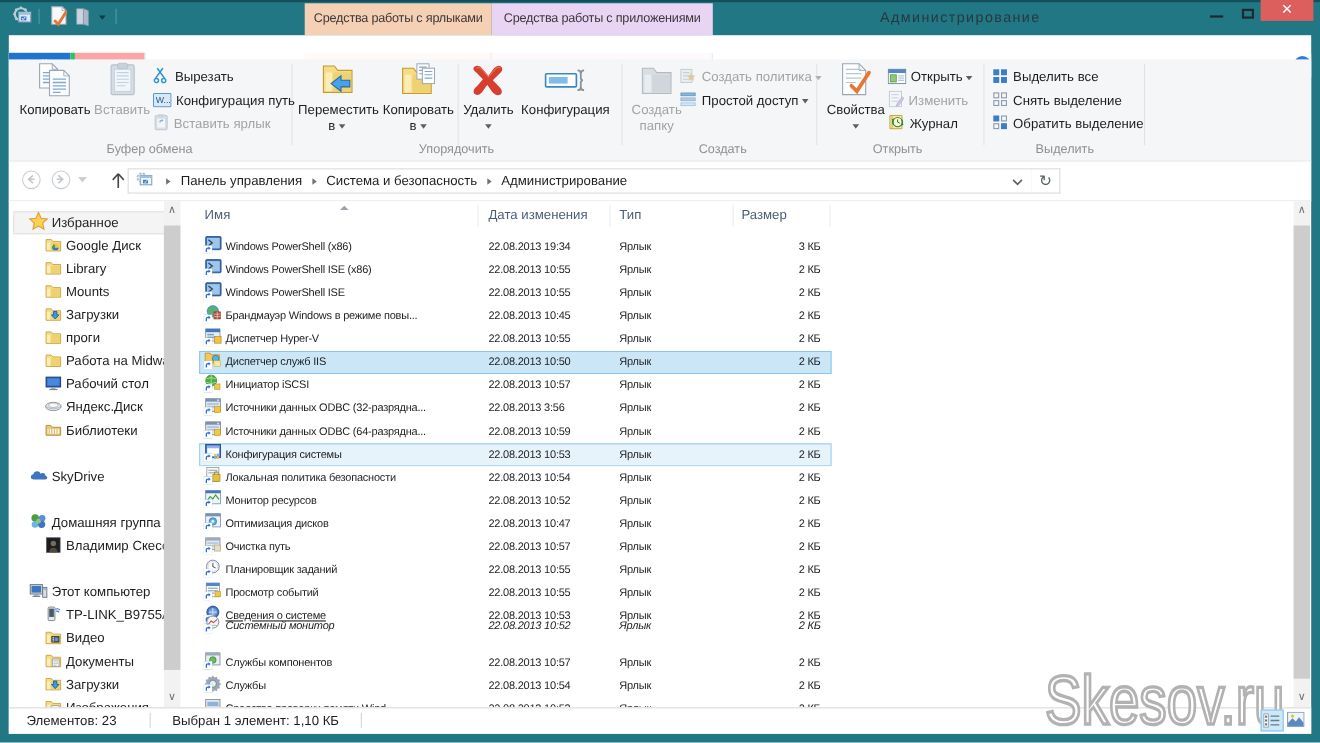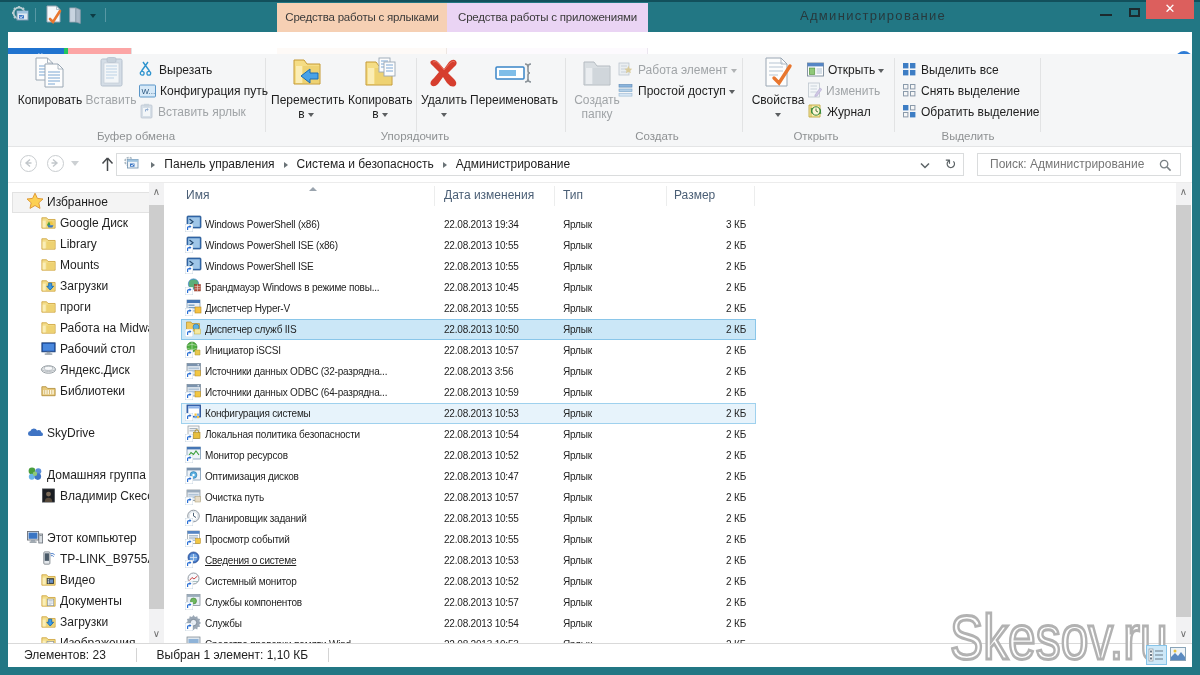--- a/index.html
+++ b/index.html
@@ -420,37 +420,37 @@
         </svg>
       <div class="rlabel">Удалить<br><span class="caret" style="margin-left:0;"></span></div>
     </div>
 
     <div class="bigbtn" style="left:460px;top:2px;width:92px;">
       <svg width="40" height="34" viewBox="0 0 40 34">
           <rect x="2" y="11" width="28" height="12" rx="1" fill="#fff" stroke="#3a85c8" stroke-width="1.5"></rect>
           <rect x="5" y="14" width="17" height="6" fill="#7fbde8"></rect>
           <path d="M31 8 Q34 8 34 11 L34 15 Q34 17 36 17 Q34 17 34 19 L34 23 Q34 26 31 26 M37 8 Q34 8 34 11 M37 26 Q34 26 34 23" fill="none" stroke="#8a9298" stroke-width="1.6"></path>
         </svg>
-      <div class="rlabel">Переименовать</div>
+      <div class="rlabel">Конфигурация</div>
     </div>
 
     <div class="bigbtn" style="left:560px;top:2px;width:58px;">
       <svg width="34" height="34" viewBox="0 0 34 34" opacity="0.8">
           <path d="M4 6 L14 6 17 10 30 10 30 29 4 29 Z" fill="#d3d9de" stroke="#a5adb4" stroke-width="1"></path>
           <path d="M6 12 L12 12 12 28 6 28 Z" fill="#e8ecef"></path>
           <path d="M13 12 L29 12 29 28 13 28 Z" fill="#c8cfd5"></path>
         </svg>
       <div class="rlabel grey">Создать<br>папку</div>
     </div>
 
     <div class="smallrow" style="left:610px;top:6px;"><svg width="16" height="16" viewBox="0 0 16 16" opacity="0.6">
           <rect x="1" y="2" width="10" height="12" fill="#e4e9ee" stroke="#9aa7b4" stroke-width="0.8"></rect>
           <path d="M3 5 L9 5 M3 8 L9 8 M3 11 L9 11" stroke="#aab8c6" stroke-width="1"></path>
           <path d="M12 6 L13.2 9 16 9.3 14 11.2 14.6 14 12 12.6 9.4 14 10 11.2 8 9.3 10.8 9Z" fill="#c8b060" transform="translate(-1,-1) scale(0.95)"></path>
-        </svg><span class="rlabel grey">Работа элемент</span><span class="caret g"></span></div>
+        </svg><span class="rlabel grey">Создать политика</span><span class="caret g"></span></div>
     <div class="smallrow" style="left:610px;top:27px;"><svg width="16" height="16" viewBox="0 0 16 16">
           <rect x="1" y="2.5" width="13" height="2.6" fill="#8ab4dd" stroke="#5a88b4" stroke-width="0.6"></rect>
           <rect x="1" y="7" width="13" height="2.6" fill="#b4d0e8" stroke="#7aa4c8" stroke-width="0.6"></rect>
           <rect x="1" y="11.5" width="13" height="2.6" fill="#d6e6f4" stroke="#9ab8d4" stroke-width="0.6"></rect>
         </svg><span class="rlabel">Простой доступ</span><span class="caret"></span></div>
 
     <div class="bigbtn" style="left:742px;top:2px;width:56px;">
       <svg width="32" height="34" viewBox="0 0 32 34">
           <path d="M4 2 L19 2 25 8 25 30 4 30 Z" fill="#fdfdfd" stroke="#9aa7b4" stroke-width="1"></path>
           <path d="M19 2 L19 8 25 8" fill="none" stroke="#9aa7b4" stroke-width="0.8"></path>
@@ -518,24 +518,20 @@
         <rect x="4.5" y="4.5" width="10.5" height="2.3" fill="#9ec2de"></rect>
         <rect x="7" y="8.5" width="4.5" height="3.2" fill="#3b76c4"></rect>
         <path d="M8 10 L9 11 10.8 8.8" stroke="#fff" stroke-width="0.8" fill="none"></path>
       </svg>
     <span class="crumbsep"></span><span>Панель управления</span><span class="crumbsep"></span><span>Система и безопасность</span><span class="crumbsep"></span><span>Администрирование</span>
     <svg width="10" height="8" viewBox="0 0 10 8" style="position:absolute;right:8px;top:8px;">
         <path d="M1 1.5 L5 5.5 L9 1.5" stroke="#5c6366" stroke-width="1.5" fill="none"></path>
       </svg>
   </div>
   <div id="refrbox">↻</div>
-  <div id="searchbox">Поиск: Администрирование<svg width="13" height="13" viewBox="0 0 14 14" style="position:absolute;right:8px;top:5px;">
-        <circle cx="5.5" cy="5.5" r="4" fill="none" stroke="#7a8185" stroke-width="1.4"></circle>
-        <path d="M8.5 8.5 L12.5 12.5" stroke="#7a8185" stroke-width="1.6"></path>
-      </svg></div>
 </div>
 
 <div class="ab" id="navpane">
   <div class="ab" style="left:4px;top:9px;width:138px;height:21px;background:#f4f4f4;border:1px solid #e2e2e2;"></div>
   <div class="nitem" style="left:18px;top:9px;"><svg width="18" height="18">
         <use href="#n-star"></use>
       </svg><span>Избранное</span></div>
   <div class="nitem" style="left:32px;top:30px;"><svg width="17" height="17">
         <use href="#n-gdisk"></use>
       </svg><span>Google Диск</span></div>
@@ -652,21 +648,21 @@
       </svg><span>Очистка путь</span><span class="fdate">22.08.2013 10:57</span><span class="ftype">Ярлык</span><span class="fsize">2 КБ</span></div>
   <div class="frow" style="top:325px;"><svg width="17" height="17">
         <use href="#i-sched"></use>
       </svg><span>Планировщик заданий</span><span class="fdate">22.08.2013 10:55</span><span class="ftype">Ярлык</span><span class="fsize">2 КБ</span></div>
   <div class="frow" style="top:346px;"><svg width="17" height="17">
         <use href="#i-event"></use>
       </svg><span>Просмотр событий</span><span class="fdate">22.08.2013 10:55</span><span class="ftype">Ярлык</span><span class="fsize">2 КБ</span></div>
   <div class="frow" style="top:367px;text-decoration:underline;"><svg width="17" height="17">
         <use href="#i-sysinfo"></use>
       </svg><span>Сведения о системе</span><span class="fdate">22.08.2013 10:53</span><span class="ftype">Ярлык</span><span class="fsize">2 КБ</span></div>
-  <div class="frow" style="top:388px;"><svg width="17" height="17">
+  <div class="frow" style="top:376px;font-style:italic;"><svg width="17" height="17">
         <use href="#i-perf"></use>
       </svg><span>Системный монитор</span><span class="fdate">22.08.2013 10:52</span><span class="ftype">Ярлык</span><span class="fsize">2 КБ</span></div>
   <div class="frow" style="top:409px;"><svg width="17" height="17">
         <use href="#i-comp"></use>
       </svg><span>Службы компонентов</span><span class="fdate">22.08.2013 10:57</span><span class="ftype">Ярлык</span><span class="fsize">2 КБ</span></div>
   <div class="frow" style="top:430px;"><svg width="17" height="17">
         <use href="#i-serv"></use>
       </svg><span>Службы</span><span class="fdate">22.08.2013 10:54</span><span class="ftype">Ярлык</span><span class="fsize">2 КБ</span></div>
   <div class="frow" style="top:451px;"><svg width="17" height="17">
         <use href="#i-mem"></use>

